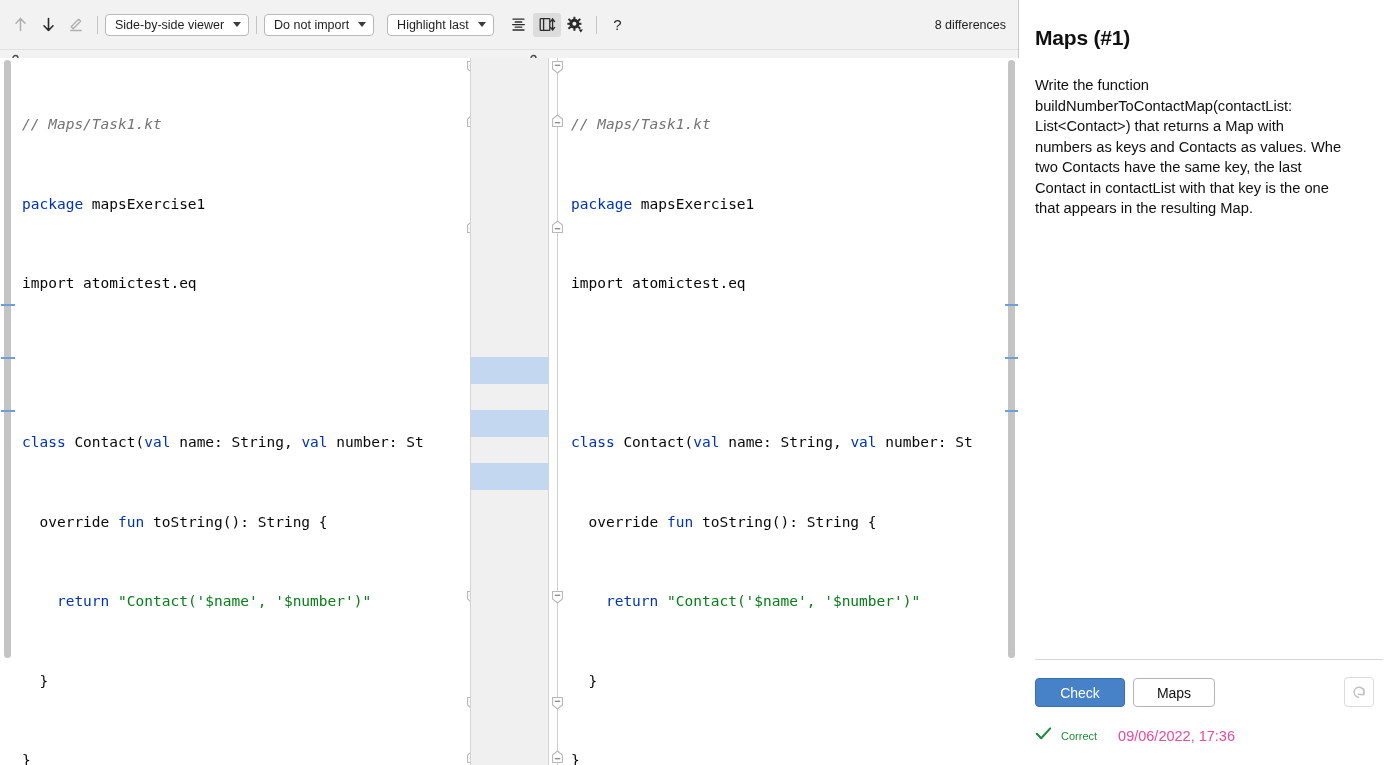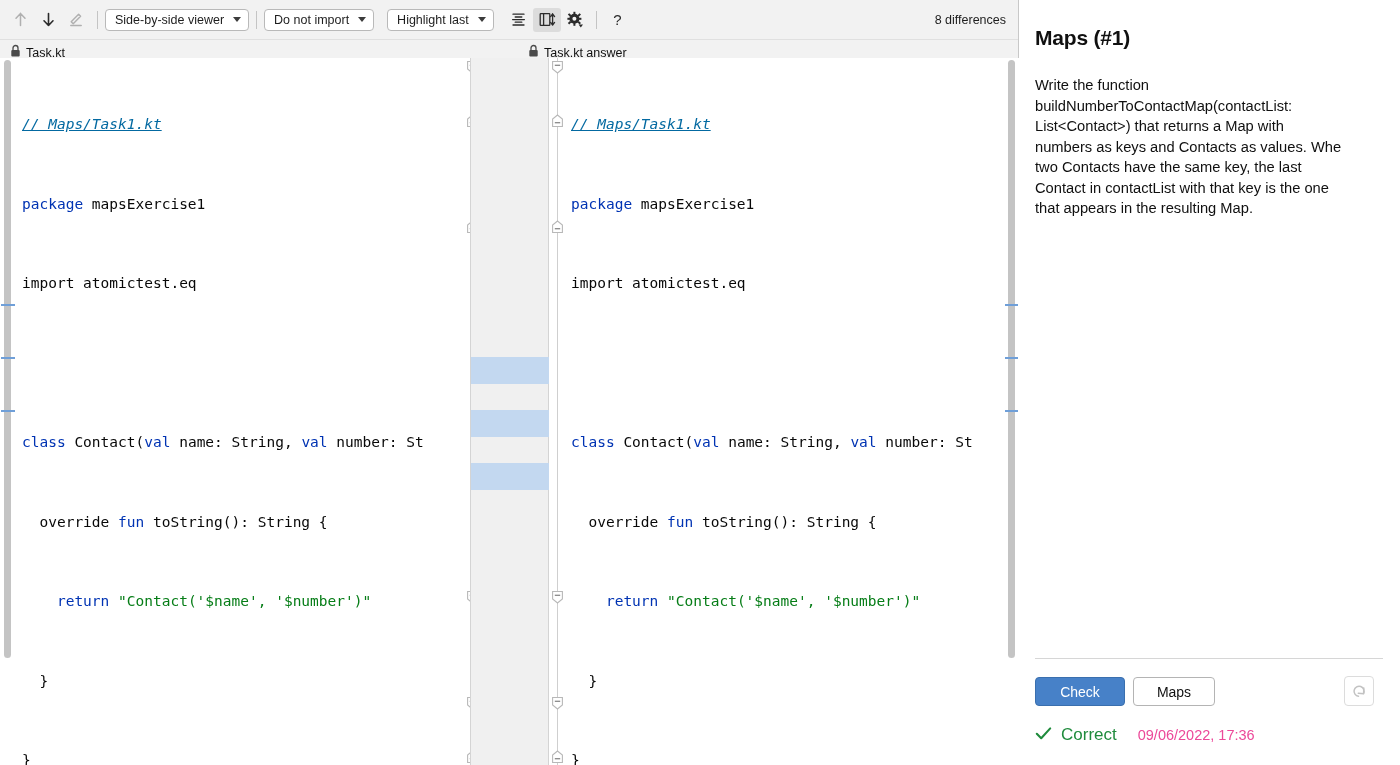--- a/index.html
+++ b/index.html
@@ -33,21 +33,21 @@
     height: 765px;
     position: relative;
     background: #ffffff;
     padding: 26px 18px 0 16px;
     display: flex;
     flex-direction: column;
   }
 
   
   #toolbar {
-    height: 40px;
+    height: 50px;
     display: flex;
     align-items: center;
     background: #f2f2f2;
     border-bottom: 1px solid #e0e0e0;
     padding: 0 10px 0 6px;
     gap: 0px;
     position: relative;
   }
 
   .tb-icon {
@@ -181,21 +181,21 @@
     color: #080808;
   }
   #code-left  { left: 22px;  width: 450px; }
   #code-right { left: 572px; width: 450px; }
 
   .ln { position: relative; height: 26.5px; }
 
   
   .kw  { color: #0033b3; }
   .str { color: #067d17; }
-  .cmt { color: #0369a1; font-style: italic; text-decoration: underline; }
+  .cmt { color: #737373; font-style: italic; }
 
   
   .foldbar {
     position: absolute;
     top: 0;
     width: 16px;
     height: 707px;
   }
   #fold-left  { left: 464px; }
   #fold-right { left: 556px; }
@@ -311,21 +311,21 @@
     justify-content: center;
   }
 
   #status-row {
     display: flex;
     align-items: center;
     gap: 9px;
     margin-bottom: 20px;
   }
   #status-text {
-    font-size: 17px;
+    font-size: 11px;
     color: #1f8b3c;
   }
   #status-time {
     font-size: 14.5px;
     color: #ec4899;
     margin-left: 12px;
   }
   #congrats {
     font-size: 14.5px;
     color: #101010;

